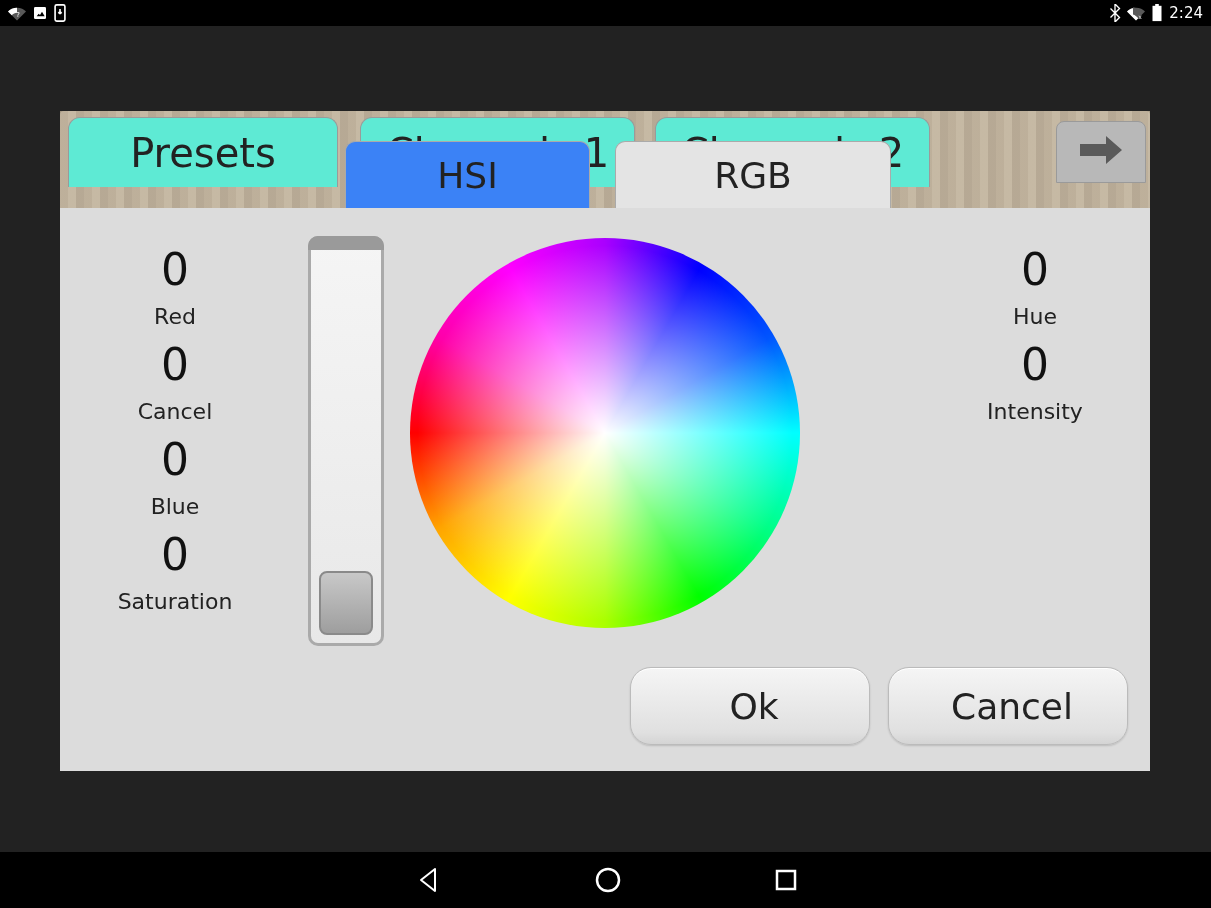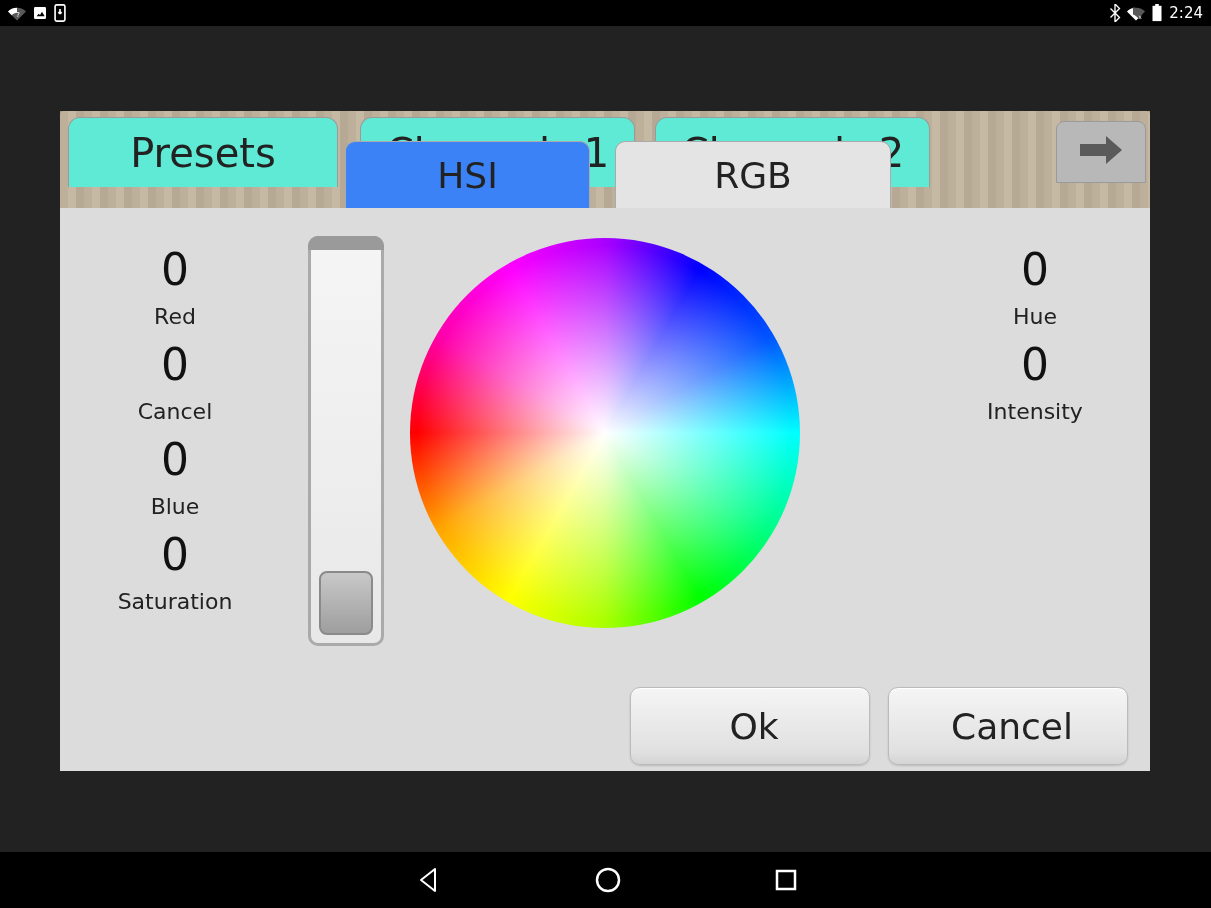--- a/index.html
+++ b/index.html
@@ -99,23 +99,23 @@
     border-radius: 50%;
     background:
       radial-gradient(circle at center, #fff 0%, rgba(255,255,255,0) 68%),
       conic-gradient(from -90deg,
         red, #ff00aa, magenta, #aa00ff, blue, #0055ff,
         cyan, #00ff88, lime, #aaff00, yellow, orange, red);
   }
 
   
   .btn {
-    position: absolute; bottom: 6px; height: 78px; width: 240px;
+    position: absolute; bottom: 26px; height: 78px; width: 240px;
     background: linear-gradient(180deg,#f5f5f5,#e0e0e0 85%,#d4d4d4);
-    border: 1px solid #bbb; border-radius: 10px;
+    border: 1px solid #bbb; border-radius: 21px;
     display: flex; align-items: center; justify-content: center;
     font-size: 36px; color: #222;
     box-shadow: 0 1px 0 #fff inset, 0 1px 2px rgba(0,0,0,.15);
     padding-left: 8px;
   }
   .btn.ok { right: 280px; }
   .btn.cancel { right: 22px; margin-left: 48px; }
 
   
   .navbar {

